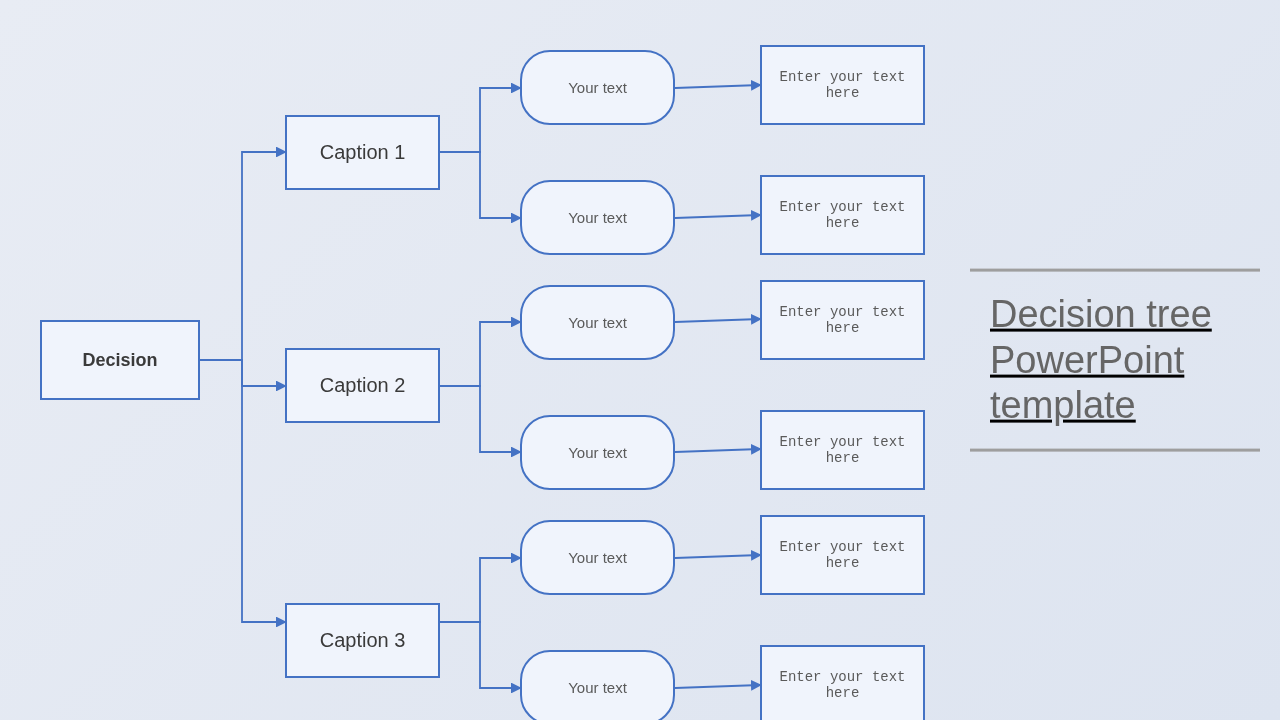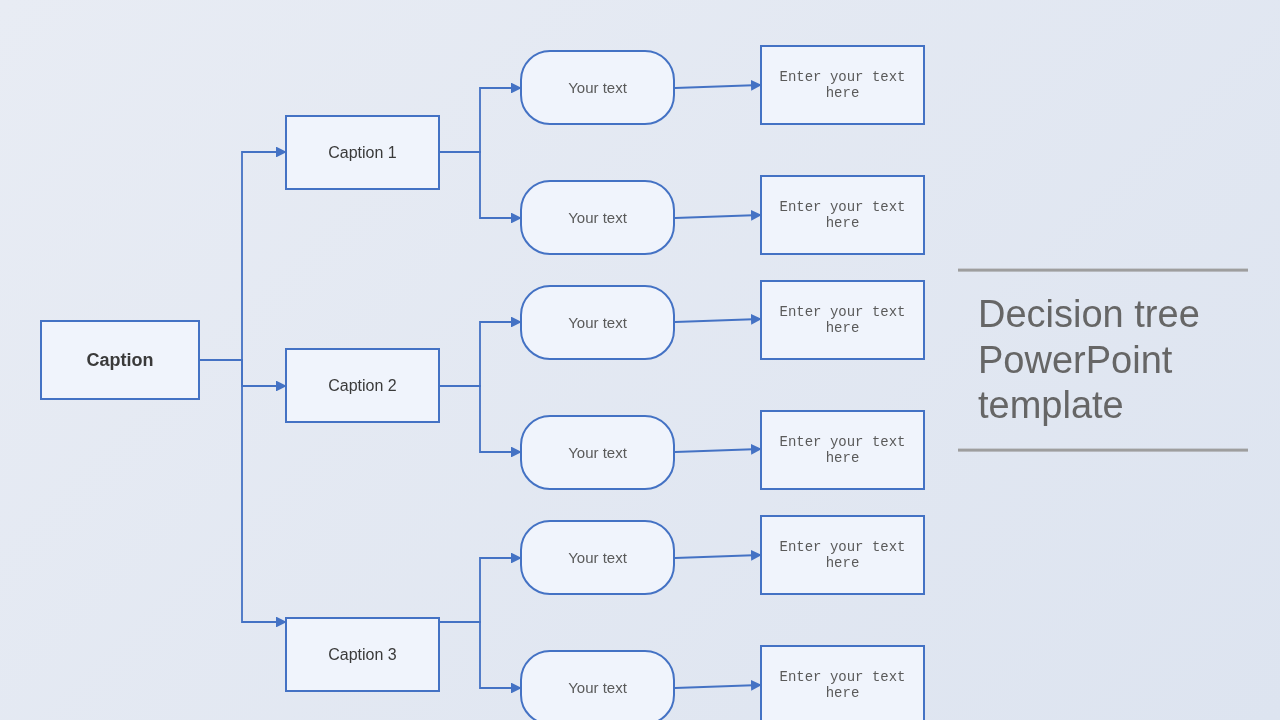--- a/index.html
+++ b/index.html
@@ -59,26 +59,26 @@
       left: 20px;
       top: 300px;
       font-weight: bold;
       font-size: 18px;
     }
 
     
     .node-caption {
       width: 155px;
       height: 75px;
-      font-size: 16px;
+      font-size: 20px;
     }
 
     .node-caption-1 { left: 265px; top: 95px; }
     .node-caption-2 { left: 265px; top: 328px; }
-    .node-caption-3 { left: 265px; top: 597px; text-align: center; }
+    .node-caption-3 { left: 265px; top: 583px; text-align: center; }
 
     
     .node-yourtext {
       width: 155px;
       height: 75px;
       font-size: 15px;
       color: #5a5a5a;
       border-radius: 30px;
     }
 
@@ -101,27 +101,28 @@
     .node-et-1 { left: 740px; top: 25px; }
     .node-et-2 { left: 740px; top: 155px; }
     .node-et-3 { left: 740px; top: 260px; }
     .node-et-4 { left: 740px; top: 390px; }
     .node-et-5 { left: 740px; top: 495px; }
     .node-et-6 { left: 740px; top: 625px; }
 
     
     .title-box {
       position: absolute;
-      right: 32px;
+      right: 20px;
       top: 50%;
       transform: translateY(-50%);
       width: 290px;
       padding: 20px 20px;
       border-top: 3px solid #9e9e9e;
       border-bottom: 3px solid #9e9e9e;
+      text-decoration: underline;
     }
 
     .title-text {
       font-size: 38px;
       font-weight: 300;
       color: #666;
       line-height: 1.2;
     }
   </style>
 </head>
@@ -165,21 +166,21 @@
       <line x1="655" y1="668" x2="740" y2="665" stroke="#4472C4" stroke-width="1.8" marker-end="url(#arrow)"></line>
 
       <defs>
         <marker id="arrow" markerWidth="6" markerHeight="6" refX="5" refY="3" orient="auto">
           <path d="M0,0 L0,6 L6,3 z" fill="#4472C4"></path>
         </marker>
       </defs>
     </svg>
 
     <div class="node node-decision">
-      <span>Caption</span>
+      <span>Decision</span>
     </div>
 
     <div class="node node-caption node-caption-1">
       <span>Caption 1</span>
     </div>
 
     <div class="node node-caption node-caption-2">
       <span>Caption 2</span>
     </div>
 

